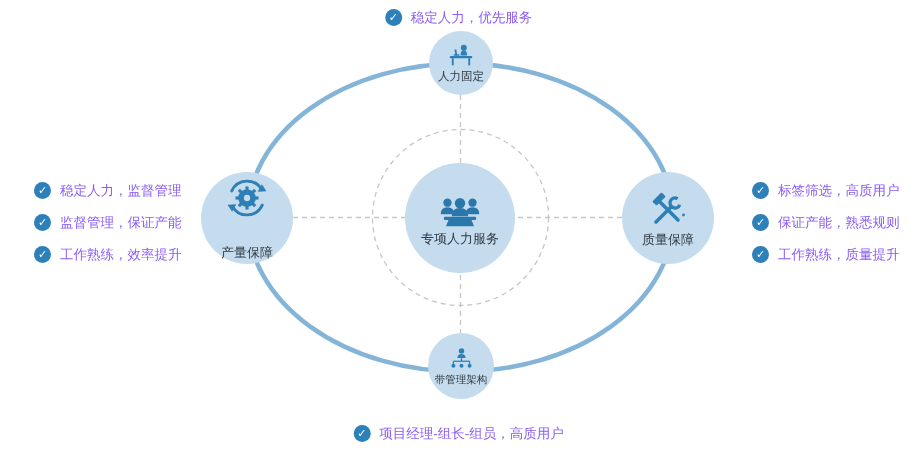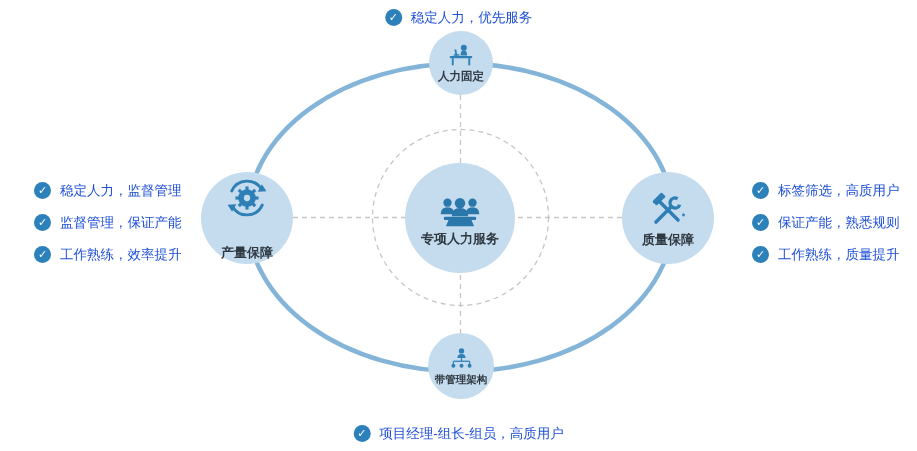--- a/index.html
+++ b/index.html
@@ -8,35 +8,35 @@
 
   .links { position:absolute; left:0; top:0; }
 
   .node {
     position:absolute; border-radius:50%;
     background:#c5dcee;
     display:flex; flex-direction:column; align-items:center; justify-content:center;
     gap:3px; color:#2e7fb5;
   }
   .node-label {
-    color:#2f3942; font-weight:bold; white-space:nowrap; line-height:1;
+    color:#2f3942; font-weight:normal; white-space:nowrap; line-height:1;
   }
   .node-top    { left:429px; top:31px;  width:64px;  height:64px; }
   .node-bottom { left:428px; top:333px; width:66px;  height:66px; }
   .node-left   { left:201px; top:172px; width:92px;  height:92px;gap:27px; }
   .node-right  { left:622px; top:172px; width:92px;  height:92px; }
   .node-center { left:405px; top:163px; width:110px; height:110px; }
 
   .node-top    .node-label { font-size:11.5px; }
   .node-bottom .node-label { font-size:10.5px; }
   .node-left   .node-label, .node-right .node-label { font-size:13px; }
   .node-center .node-label { font-size:13px; }
 
   .ann-row { display:flex; align-items:center; gap:9px; white-space:nowrap; }
-  .ann-text { font-size:13.5px; color:#1d4ed8; line-height:1; }
+  .ann-text { font-size:13.5px; color:#8b5cf6; line-height:1; }
   .check-badge {
     width:17px; height:17px; border-radius:50%;
     background:#2d81ba; color:#ffffff;
     display:flex; align-items:center; justify-content:center;
     font-size:11px; font-weight:bold; flex:0 0 17px;
   }
   .ann-top    { position:absolute; top:9px;   left:50%; transform:translateX(-50%); }
   .ann-bottom { position:absolute; top:425px; left:50%; transform:translateX(-50%); }
   .ann-col { position:absolute; display:flex; flex-direction:column; gap:15px; }
   .ann-left  { left:34px;  top:182px; }

